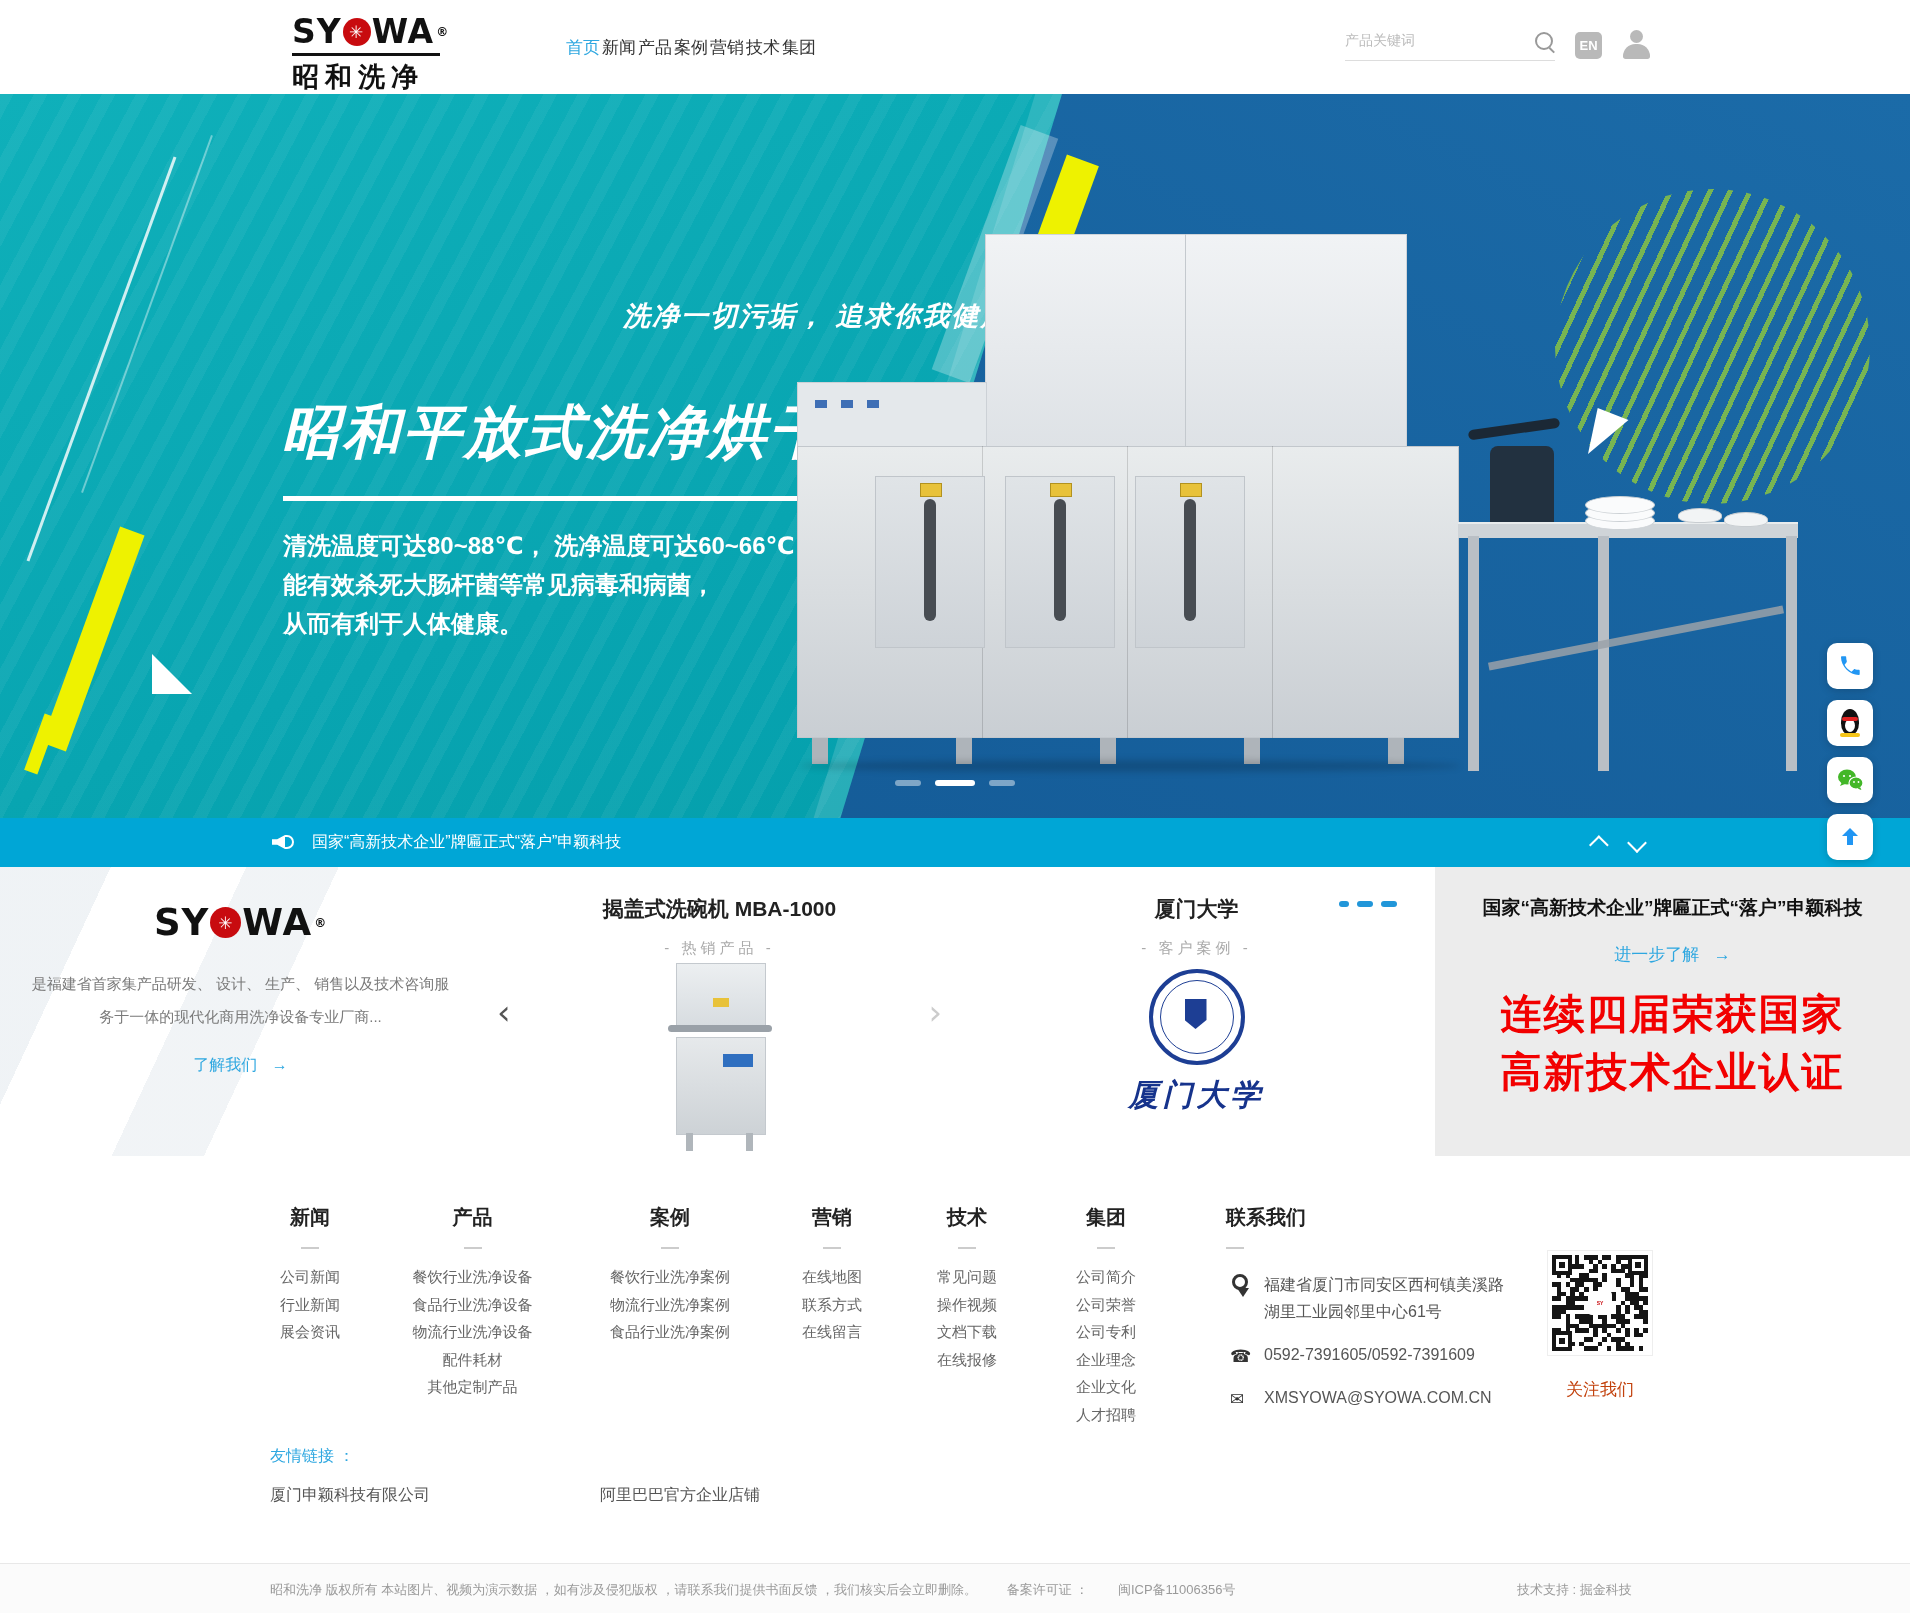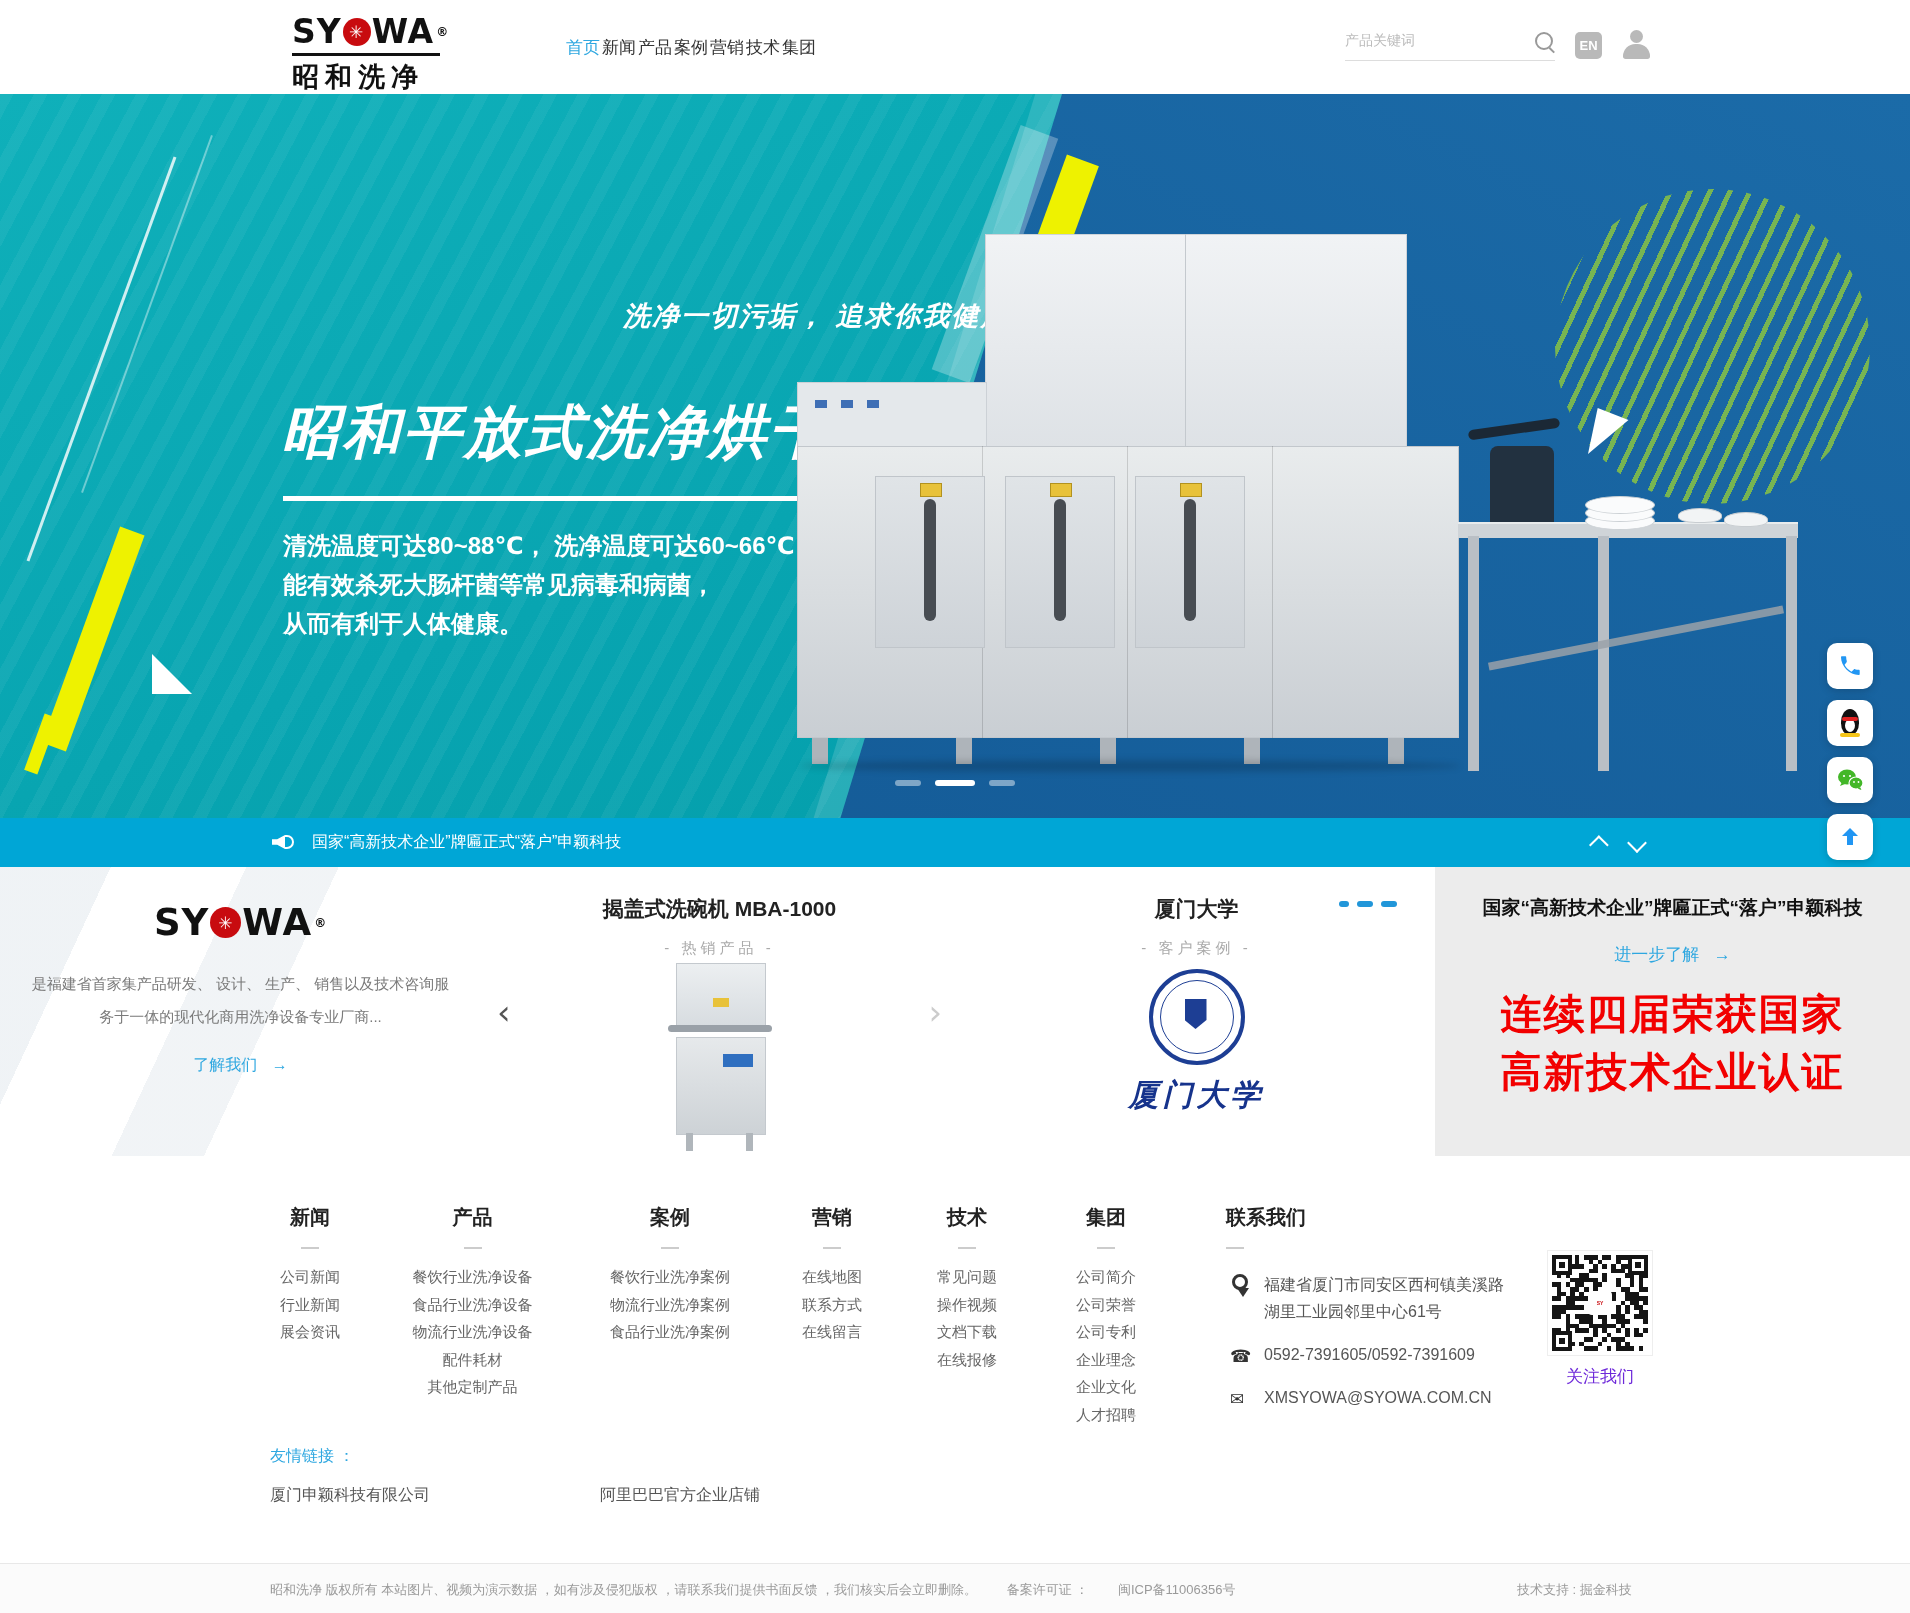--- a/index.html
+++ b/index.html
@@ -152,21 +152,21 @@
   .pin{position:absolute;left:6px;top:3px;width:10px;height:10px;border:3px solid #333;border-radius:50%;}
   .pin::after{content:"";position:absolute;left:2px;top:11px;width:0;height:0;border:6px solid transparent;border-top:9px solid #333;}
   #qr-wrap{position:absolute;left:322px;top:95px;width:104px;text-align:center;}
   .qr{width:96px;height:96px;background:#fff;border:4px solid #fff;display:grid;
       grid-template-columns:repeat(21,1fr);grid-template-rows:repeat(21,1fr);position:relative;box-shadow:0 0 0 1px #eee;}
   .qrc{background:#fff;} .qrc.b{background:#151515;}
   .finder{position:absolute;width:20px;height:20px;border:4px solid #151515;background:#fff;box-sizing:border-box;}
   .finder::after{content:"";position:absolute;left:3px;top:3px;width:6px;height:6px;background:#151515;}
   .qr-center{position:absolute;left:36px;top:36px;width:24px;height:24px;background:#fff;border-radius:4px;
              font-size:5px;color:#c80b0f;display:flex;align-items:center;justify-content:center;font-weight:700;}
-  .qr-cap{margin-top:10px;font-size:17px;color:#6d28d9;font-family:Liberation Serif, serif;}
+  .qr-cap{margin-top:23px;font-size:17px;color:#c2410c;font-family:Liberation Serif, serif;}
   #friends{position:absolute;left:270px;top:290px;}
   .fr-label{color:#2ea7e0;font-size:16px;font-weight:400;margin-bottom:18px;}
   .fr-links{display:flex;gap:170px;}
   .fr-links a{color:#555;font-size:16px;text-decoration:none;cursor:pointer;}
 
   
   #bottombar{position:absolute;left:0;top:1563px;width:1910px;height:50px;background:#fbfbfb;border-top:1px solid #e8e8e8;}
   .bb-left{position:absolute;left:270px;top:17px;font-size:13px;color:#9a9a9a;}
   .bb-left span{margin-right:26px;}
   .bb-right{position:absolute;left:1517px;top:17px;font-size:13px;color:#9a9a9a;}

